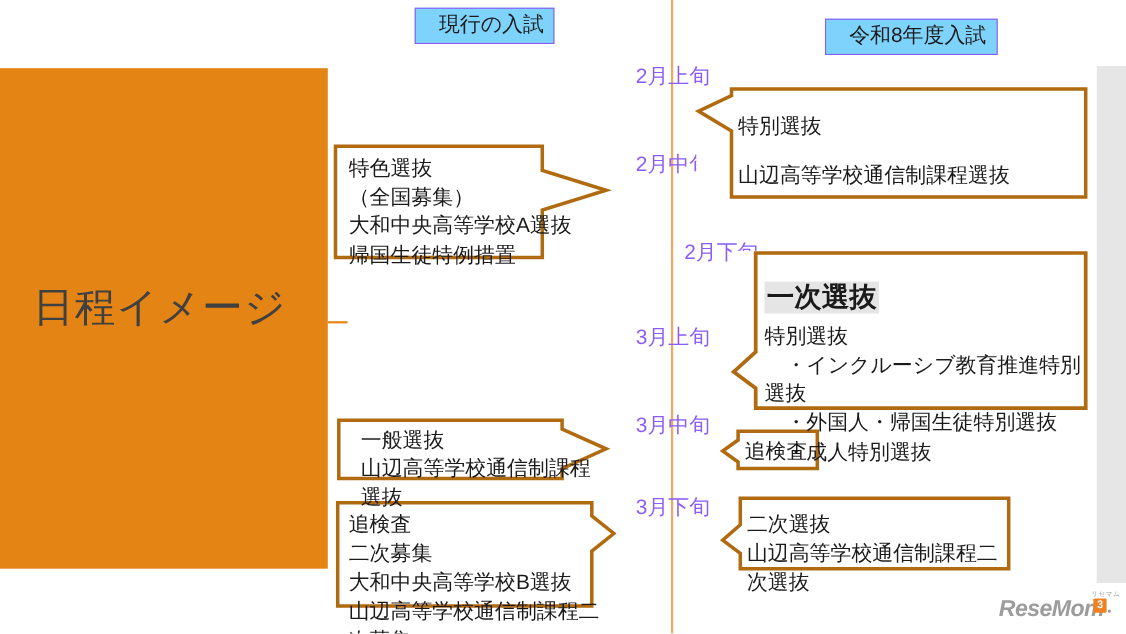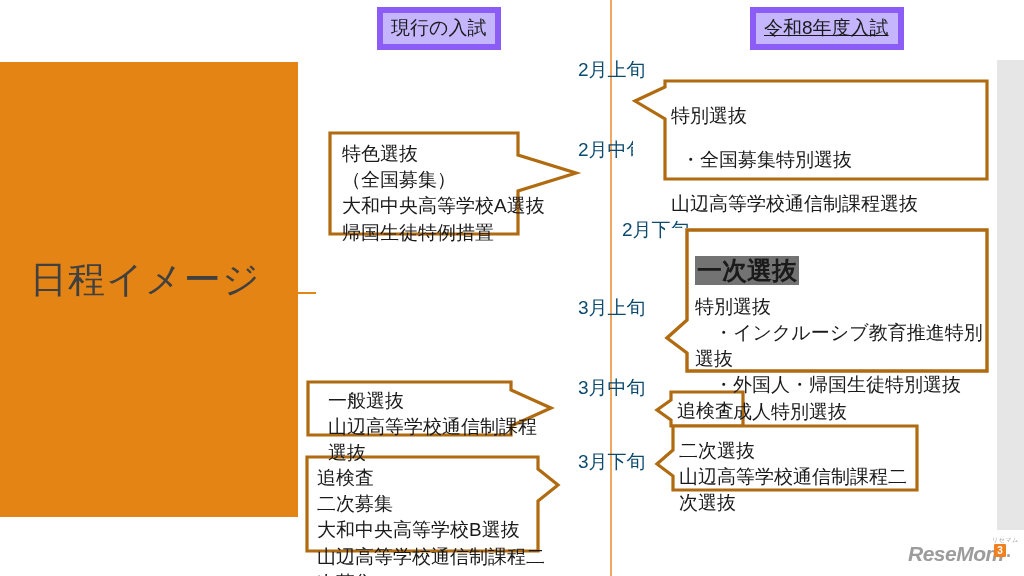--- a/index.html
+++ b/index.html
@@ -61,37 +61,37 @@
     left: 610px;
     top: 0px;
     width: 2px;
     height: 576px;
     background: #F0A860;
   }
 
   
   .col-header {
     position: absolute;
-    border: 6px solid #8b5cf6;
-    background: #c4b5fd;
+    border: 1px solid #8b5cf6;
+    background: #7dd3fc;
     font-size: 19px;
     line-height: 1;
-    padding: 5px 9px 7px 8px;
+    padding: 5px 9px 7px 21px;
     white-space: nowrap;
   }
   #header-current { left: 377px; top: 7px; }
-  #header-new     { left: 750px; top: 7px; text-decoration: underline; }
+  #header-new     { left: 750px; top: 17px; }
 
   
   .date-label {
     position: absolute;
     font-size: 19px;
     line-height: 1;
     white-space: nowrap;
-    color: #0c4a6e;
+    color: #8b5cf6;
   }
 
   
   .callout {
     position: absolute;
     background: #ffffff;
     box-sizing: border-box;
   }
   .callout .txt {
     position: relative;
@@ -103,21 +103,21 @@
     left: 0;
     top: 0;
     z-index: 1;
     overflow: visible;
   }
 
   .body-text   { font-size: 19px; line-height: 1.38; }
   .small-note  { font-size: 11px; line-height: 1.32; }
 
   .hl {
-    background: #737373;
+    background: #e5e5e5;
     font-size: 25px;
     font-weight: bold;
     line-height: 1.15;
     padding: 0 2px;
     display: inline-block;
   }
 
   
   #watermark {
     position: absolute;
@@ -185,21 +185,21 @@
 <div class="col-header" id="header-current">現行の入試</div>
 <div class="col-header" id="header-new">令和8年度入試</div>
 
 <div class="date-label" style="left:578px; top:60px;">2月上旬</div>
 <div class="date-label" style="left:578px; top:140px;">2月中旬</div>
 <div class="date-label" style="left:578px; top:220px;margin-left:44px;">2月下旬</div>
 <div class="date-label" style="left:578px; top:298px;">3月上旬</div>
 <div class="date-label" style="left:578px; top:378px;">3月中旬</div>
 <div class="date-label" style="left:578px; top:452px;">3月下旬</div>
 
-<div class="callout" style="left:328px; top:131px; width:250px; height:105px;">
+<div class="callout" style="left:303px; top:131px; width:250px; height:105px;">
   <svg width="250" height="105" viewBox="0 0 250 105">
     <path d="M2,2 L190,2 L190,24 L248,42 L190,60 L190,103 L2,103 Z" fill="#ffffff" stroke="#B06A10" stroke-width="3.2" stroke-linejoin="miter"></path>
   </svg>
   <div class="txt body-text" style="padding:10px 0 0 14px;">特色選抜
 （全国募集）
 大和中央高等学校A選抜
 帰国生徒特例措置</div>
 </div>
 
 <div class="callout" style="left:306px; top:380px; width:247px; height:57px;">
@@ -219,21 +219,20 @@
 大和中央高等学校B選抜
 山辺高等学校通信制課程二次募集</div>
 </div>
 
 <div class="callout" style="left:633px; top:79px; width:356px; height:102px;">
   <svg width="356" height="102" viewBox="0 0 356 102">
     <path d="M32,2 L354,2 L354,100 L32,100 L32,40 L2,22 L32,8 Z" fill="#ffffff" stroke="#B06A10" stroke-width="3.2" stroke-linejoin="miter"></path>
   </svg>
   <div class="txt" style="padding:6px 0 0 38px;">
     <div class="body-text">特別選抜</div>
-    <div class="body-text" style="padding-left:10px;">・全国募集特別選抜</div>
     <div class="body-text">山辺高等学校通信制課程選抜</div>
   </div>
 </div>
 
 <div class="callout" style="left:665px; top:228px; width:324px; height:145px;">
   <svg width="324" height="145" viewBox="0 0 324 145">
     <path d="M22,2 L322,2 L322,143 L22,143 L22,125 L2,110 L22,92 Z" fill="#ffffff" stroke="#B06A10" stroke-width="3.4" stroke-linejoin="miter"></path>
   </svg>
   <div class="txt" style="padding:10px 0 0 30px;">
     <span class="hl">一次選抜</span>
@@ -244,21 +243,21 @@
   </div>
 </div>
 
 <div class="callout" style="left:655px; top:390px; width:90px; height:38px;">
   <svg width="90" height="38" viewBox="0 0 90 38">
     <path d="M16,2 L88,2 L88,36 L16,36 L16,30 L2,20 L16,10 Z" fill="#ffffff" stroke="#B06A10" stroke-width="3.2" stroke-linejoin="miter"></path>
   </svg>
   <div class="txt body-text" style="padding:8px 0 0 22px;">追検査</div>
 </div>
 
-<div class="callout" style="left:655px; top:424px; width:264px; height:88px;">
+<div class="callout" style="left:655px; top:451px; width:264px; height:88px;">
   <svg width="264" height="68" viewBox="0 0 264 68">
     <path d="M18,2 L262,2 L262,66 L18,66 L18,52 L2,40 L18,26 Z" fill="#ffffff" stroke="#B06A10" stroke-width="3.2" stroke-linejoin="miter"></path>
   </svg>
   <div class="txt body-text" style="padding:14px 0 0 24px;">二次選抜
 山辺高等学校通信制課程二次選抜</div>
 </div>
 
 <div id="watermark">
   <div id="wm-text">ReseMom</div>
   <div id="wm-ruby">リセマム</div>

